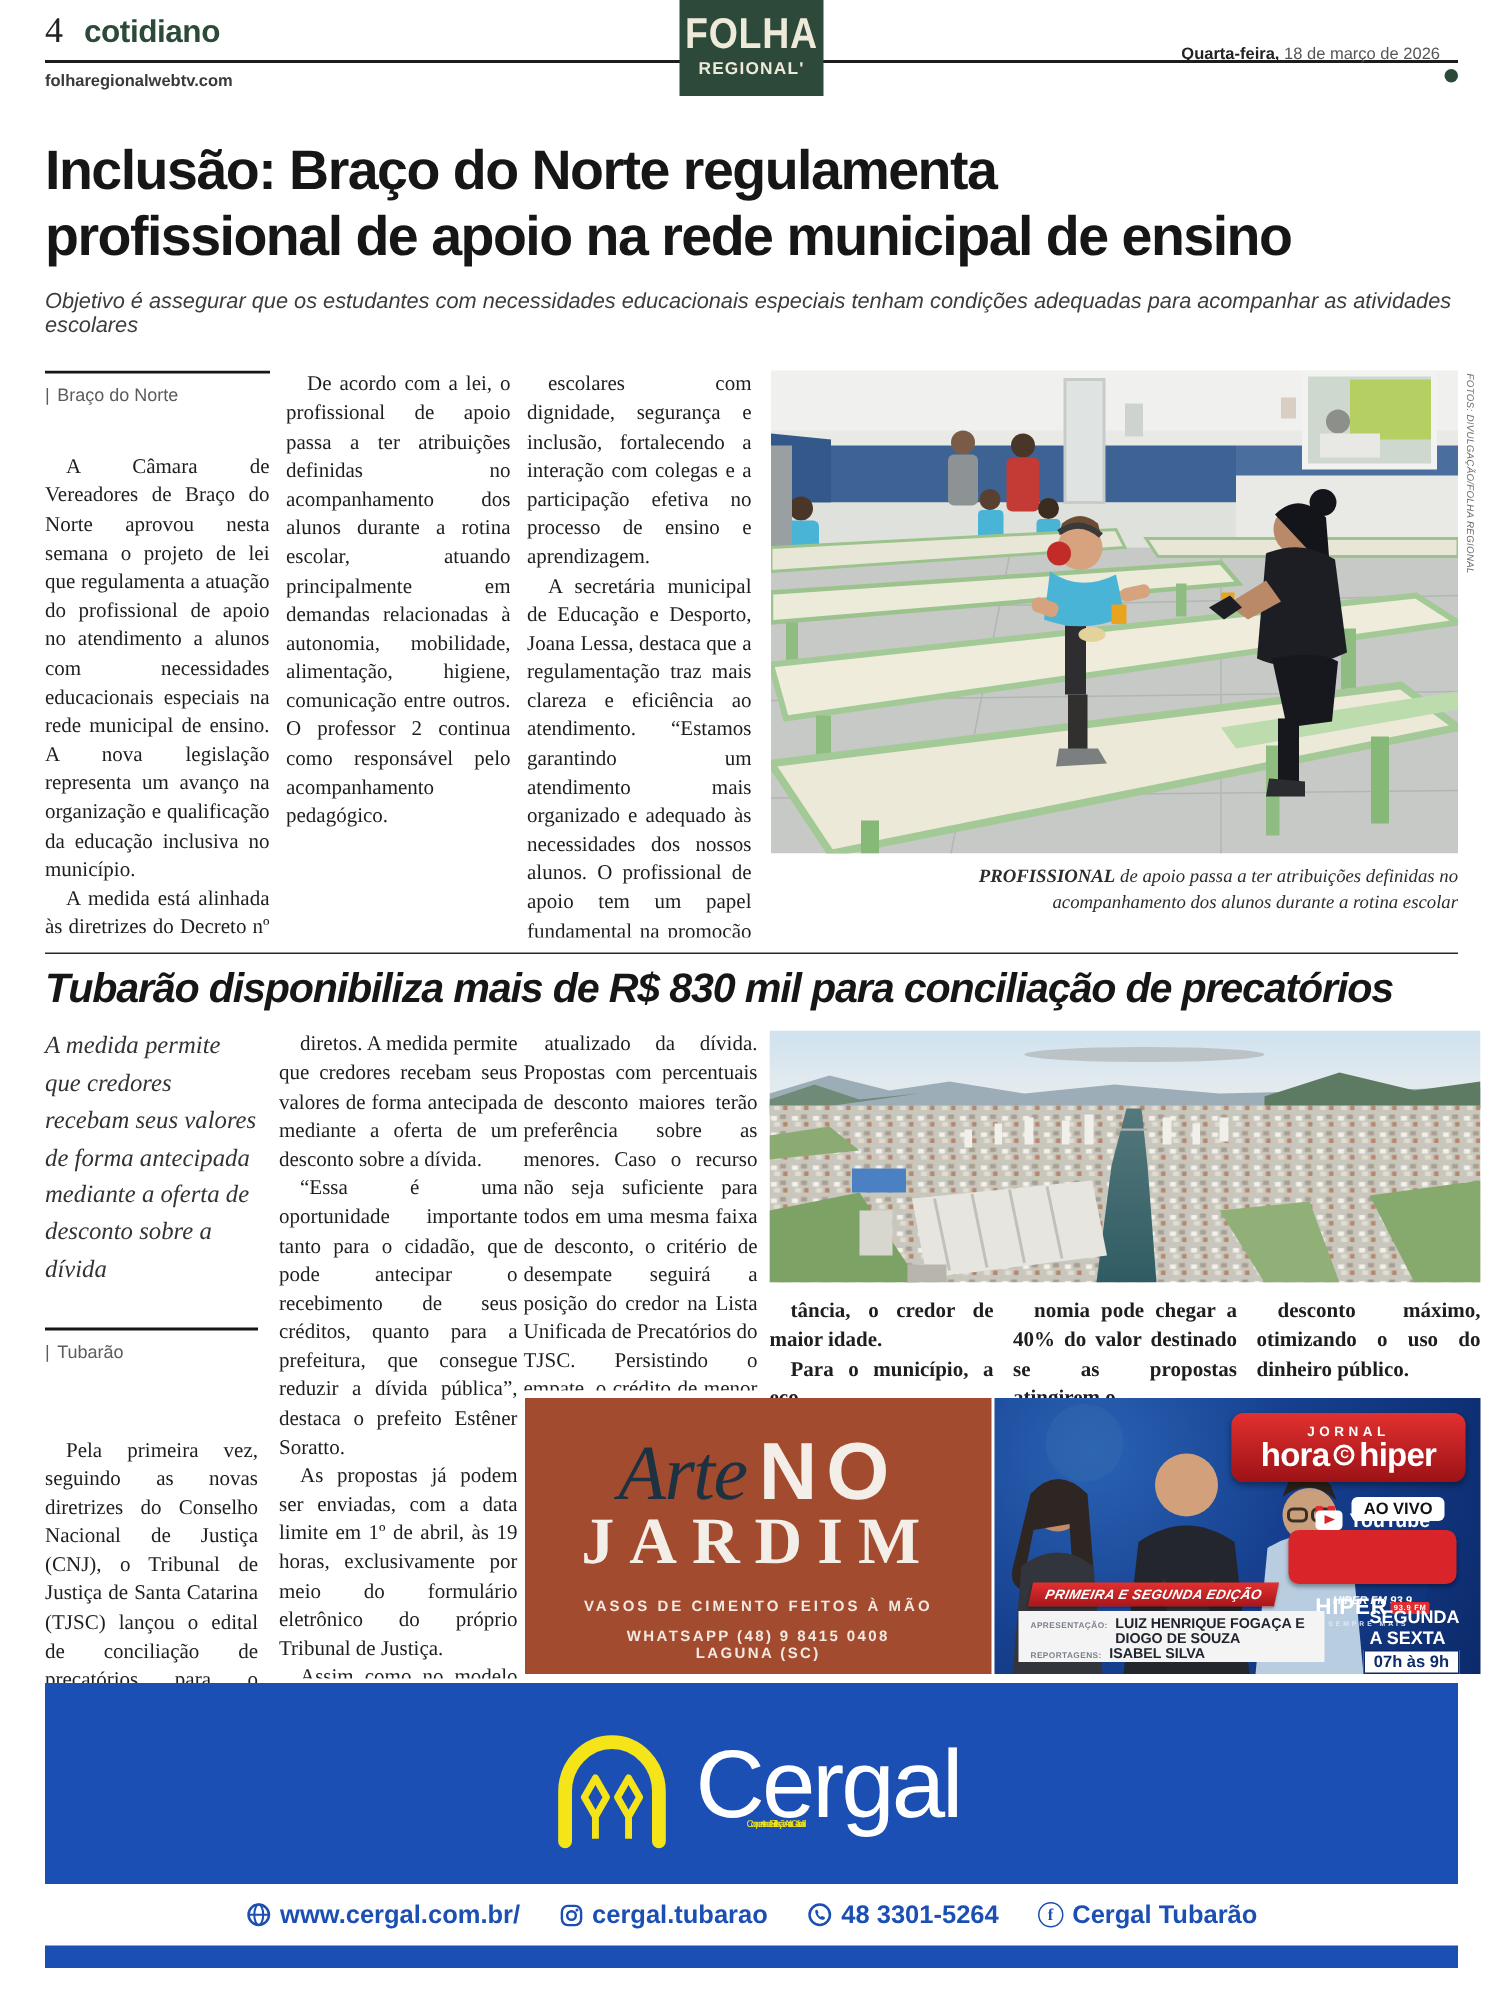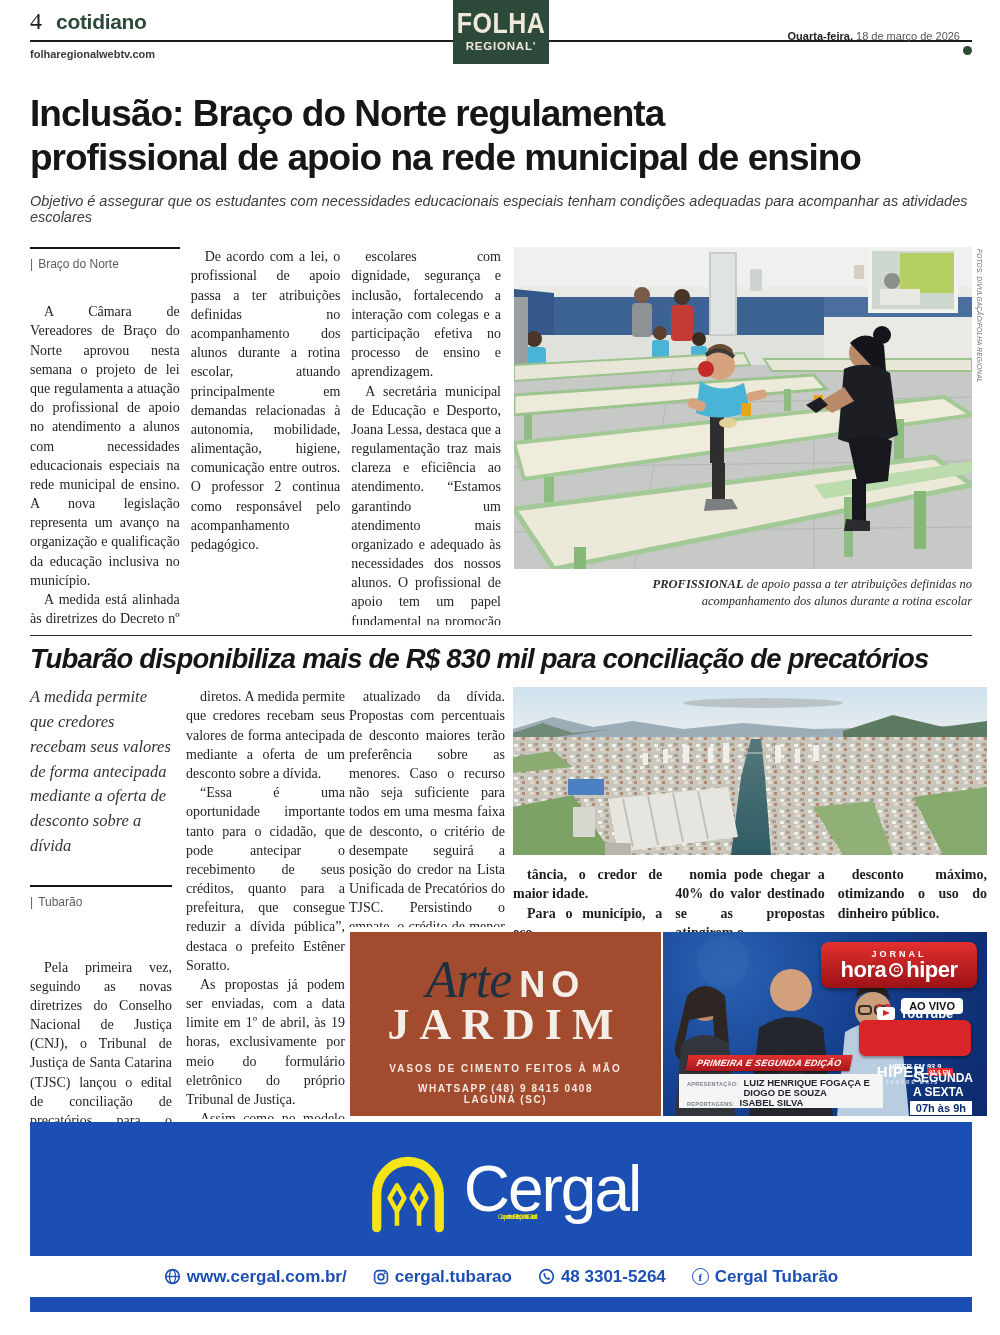--- a/index.html
+++ b/index.html
@@ -54,21 +54,21 @@
   .a2-col3 { position:absolute; left:319px; top:2px; width:156px; height:240px; overflow:hidden; }
   .photo2 { position:absolute; left:483px; top:2px; width:474px; height:168px; }
   .a2-cont { position:absolute; left:483px; top:180px; width:474px; display:flex; gap:13px;font-weight:bold; }
   .a2-cont div { width:150px; }
 
   
   .ad-arte { position:absolute; left:320px; top:247px; width:311px; height:184px; background:#a34b2e;
     display:flex; flex-direction:column; align-items:center; font-family:"Liberation Serif", serif; }
   .arte-line1 { margin-top:18px; }
   .arte-word { font-style:italic; font-size:52px; color:#1d3140; letter-spacing:-1px; }
-  .arte-no { font-family:"Liberation Sans", sans-serif; font-weight:bold; font-size:36px; color:#f3efe8; letter-spacing:6px; margin-left:8px; }
+  .arte-no { font-family:"Liberation Sans", sans-serif; font-weight:bold; font-size:54px; color:#f3efe8; letter-spacing:6px; margin-left:8px; }
   .arte-jardim { font-size:44px; font-weight:bold; color:#f3efe8; letter-spacing:10px; margin-top:-6px; line-height:1; }
   .arte-sub1 { margin-top:16px; font-family:"Liberation Sans", sans-serif; font-weight:bold; font-size:10px; letter-spacing:2px; color:#f3e9e2; }
   .arte-sub2 { margin-top:9px; font-family:"Liberation Sans", sans-serif; font-weight:bold; font-size:10px; letter-spacing:1.6px; color:#f3e9e2; }
   .arte-sub3 { font-family:"Liberation Sans", sans-serif; font-weight:bold; font-size:10px; letter-spacing:1.6px; color:#f3e9e2; }
 
   .ad-hiper { position:absolute; left:633px; top:247px; width:324px; height:184px; overflow:hidden;
     background:radial-gradient(circle at 20% 20%, #2a62b4 0%, #16408f 45%, #0c2a6b 100%); font-family:"Liberation Sans", sans-serif; }
   .hp-people { position:absolute; left:0; top:0; }
   .hp-logo { position:absolute; right:10px; top:10px; width:156px; height:46px; border-radius:8px;
     background:linear-gradient(180deg,#e2302f,#9c1216); box-shadow:0 2px 4px rgba(0,0,0,.4);

